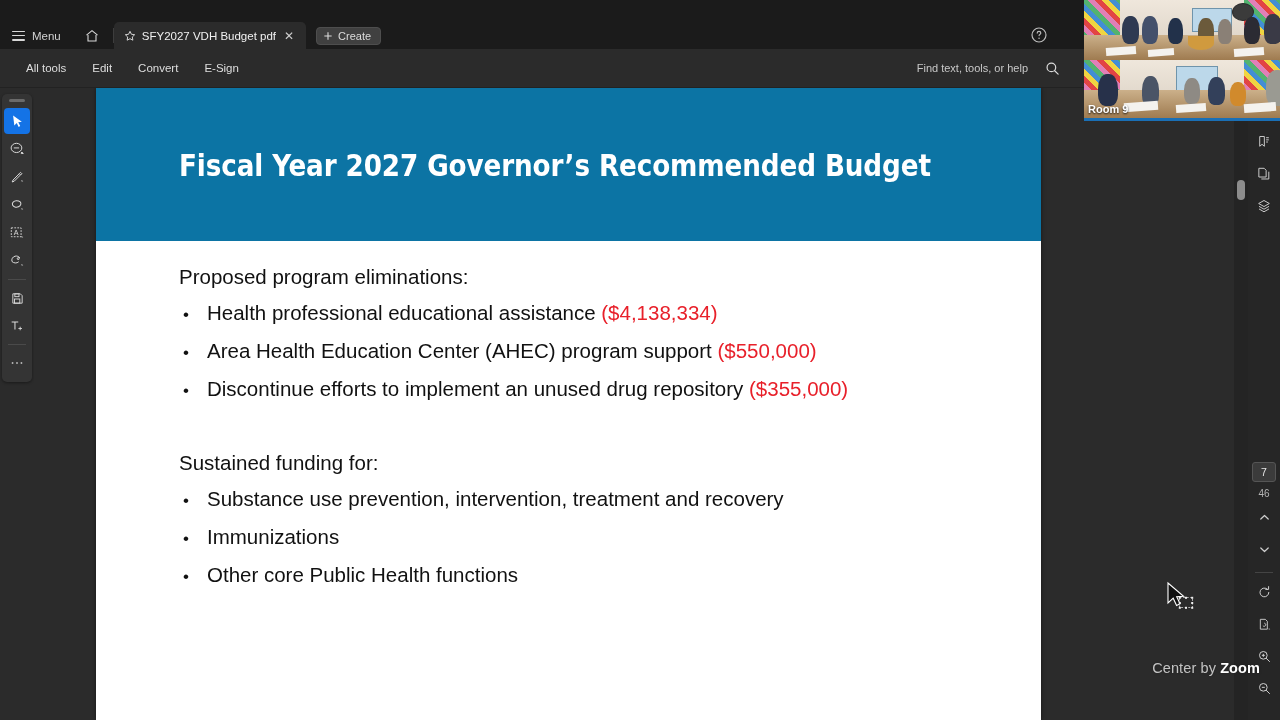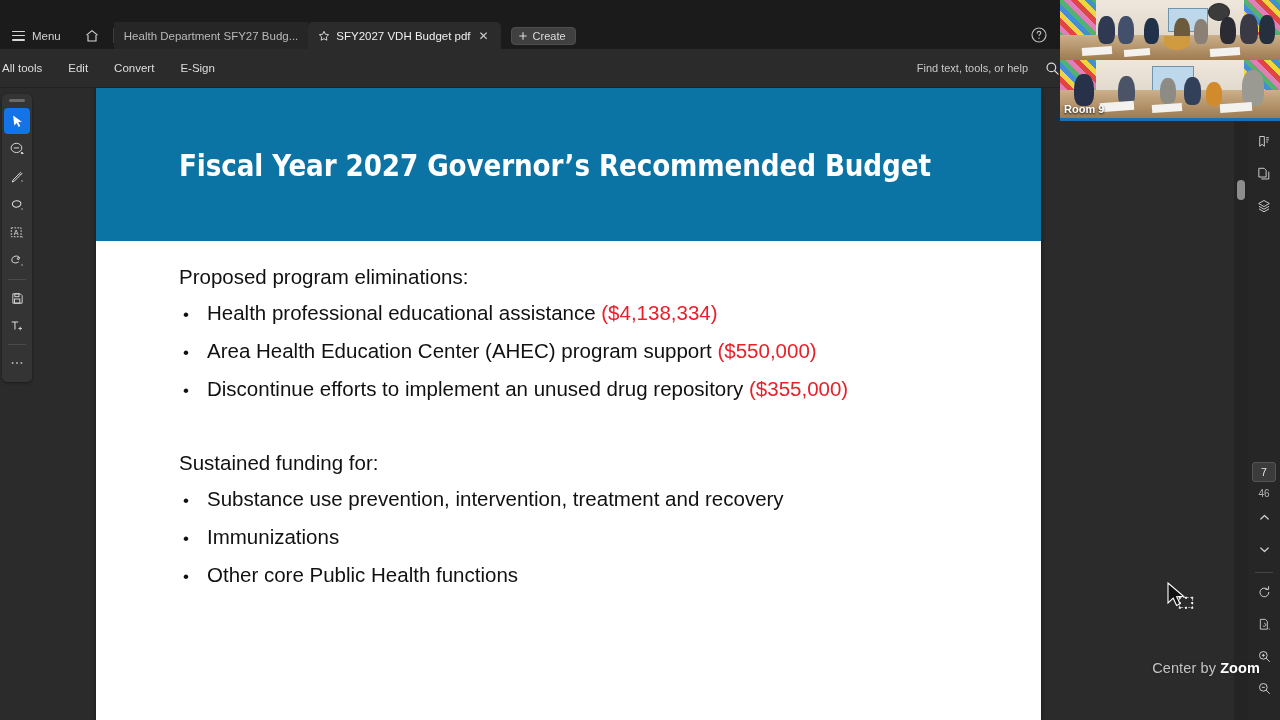--- a/index.html
+++ b/index.html
@@ -123,21 +123,21 @@
     cursor: pointer;
   }
 
   
   .toolbar {
     height: 38px;
     flex: 0 0 38px;
     background: #2b2b2b;
     display: flex;
     align-items: center;
-    padding-left: 0;
+    padding-left: 24px;
     gap: 22px;
     position: relative;
     border-bottom: 1px solid #222;
   }
   .toolbar-item {
     font-size: 11.5px;
     color: #dedede;
     cursor: pointer;
     padding: 4px 2px;
   }
@@ -327,21 +327,21 @@
     color: #b5b5b5;
     margin: 6px 0 4px 0;
   }
   .rr-div { width: 18px; height: 1px; background: #444; margin: 5px 0; }
 
   
   .zoom-overlay {
     position: absolute;
     top: 0;
     right: 0;
-    width: 220px;
+    width: 196px;
     z-index: 40;
     margin-left: 40px;
   }
   .vtile {
     position: relative;
     overflow: hidden;
   }
   .vtile.t1 { height: 60px; }
   .vtile.t2 { height: 58px; border-bottom: 3px solid #1a6fb5; }
   .vscene {
@@ -441,23 +441,20 @@
       <span>
         <svg width="16" height="16" viewBox="0 0 16 16" fill="none" stroke="#d8d8d8" stroke-width="1.1">
           <path d="M2.5 7.2 8 2.6l5.5 4.6"></path>
           <path d="M4 7v6h8V7"></path>
         </svg>
       </span>
     </div>
 
     <div class="tab-sep" style="margin-left:6px"></div>
 
-    <div class="tab inactive">
-      <span class="tab-label">Health Department SFY27 Budg...</span>
-    </div>
 
     <div class="tab active">
       <span>
         <svg width="12" height="12" viewBox="0 0 16 16" fill="none" stroke="#e4e4e4" stroke-width="1.2" stroke-linejoin="round">
           <path d="M8 1.8l1.9 3.9 4.3.6-3.1 3 .7 4.3L8 11.6 4.2 13.6l.7-4.3-3.1-3 4.3-.6z"></path>
         </svg>
       </span>
       <span class="tab-label">SFY2027 VDH Budget pdf</span>
       <span class="tab-close">✕</span>
     </div>

